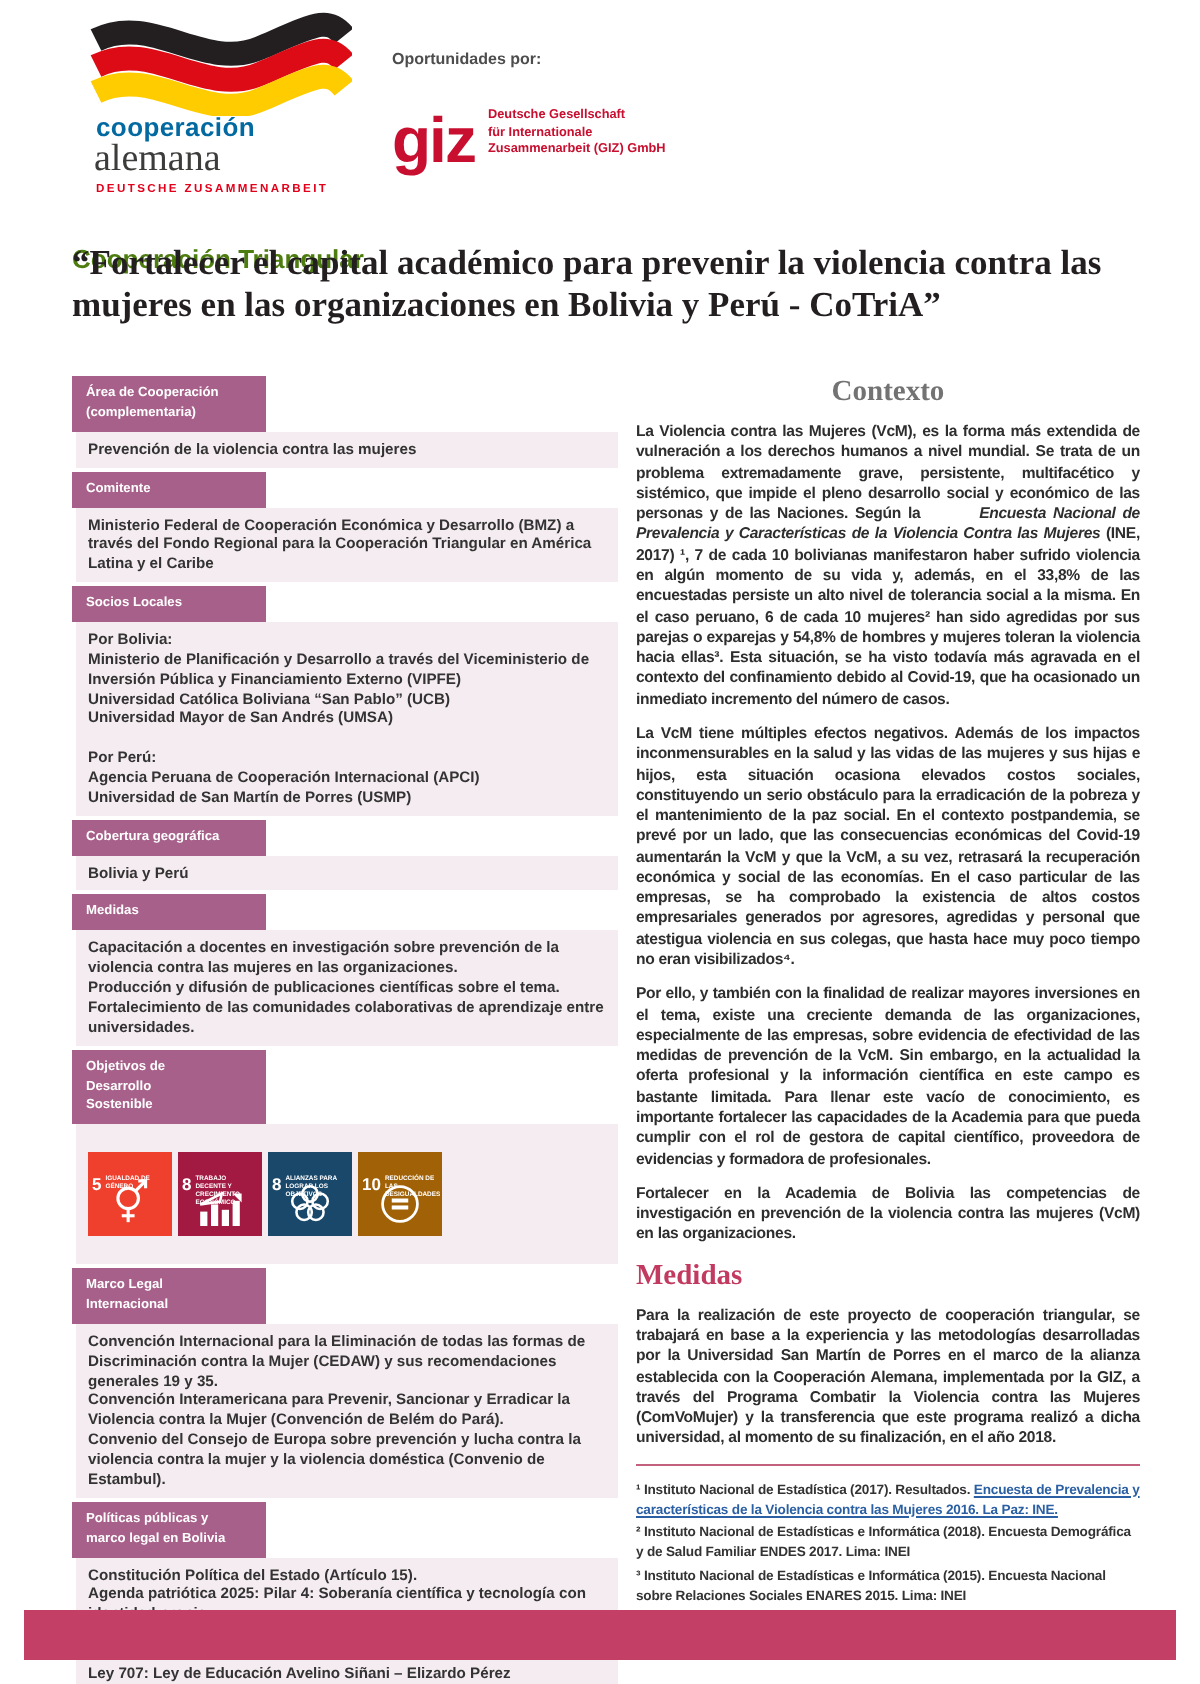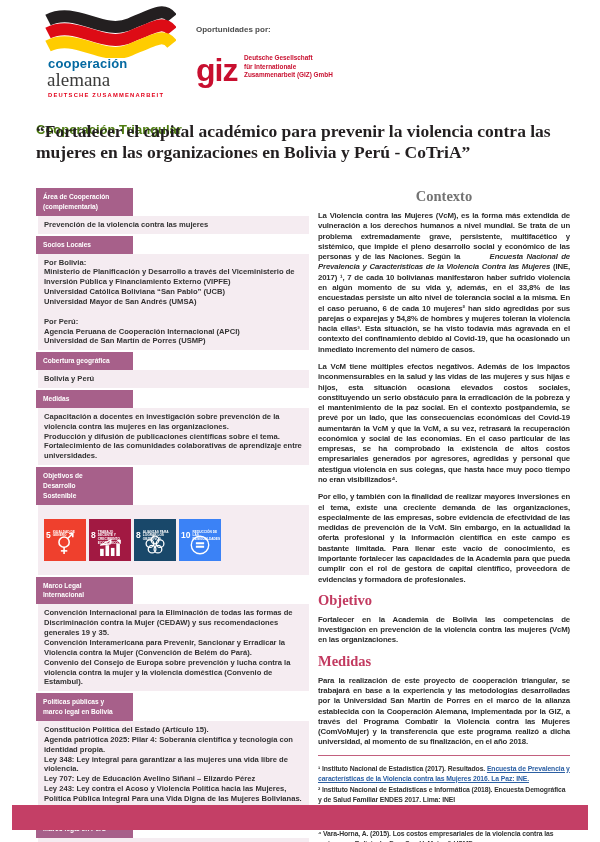--- a/index.html
+++ b/index.html
@@ -82,20 +82,24 @@
   <div class="cols">
 
     <div class="tleft">
 
       <div class="trow">
         <div class="tlabel">Área de Cooperación
 (complementaria)</div>
         <div class="tvalue">Prevención de la violencia contra las mujeres</div>
       </div>
 
+      <div class="trow">
+        <div class="tlabel">Comitente</div>
+        <div class="tvalue">Ministerio Federal de Cooperación Económica y Desarrollo (BMZ) a través del Fondo Regional para la Cooperación Triangular en América Latina y el Caribe</div>
+      </div>
 
       <div class="trow">
         <div class="tlabel">Socios Locales</div>
         <div class="tvalue">Por Bolivia:
 Ministerio de Planificación y Desarrollo a través del Viceministerio de Inversión Pública y Financiamiento Externo (VIPFE)
 Universidad Católica Boliviana “San Pablo” (UCB)
 Universidad Mayor de San Andrés (UMSA)
 
 Por Perú:
 Agencia Peruana de Cooperación Internacional (APCI)
@@ -159,21 +163,21 @@
               <span class="sdg-icon">
                 <svg width="22" height="22" viewBox="0 0 24 24" fill="none" stroke="#fff" stroke-width="1.4">
                   <circle cx="12" cy="6.5" r="4.2"></circle>
                   <circle cx="6.5" cy="10.5" r="4.2"></circle>
                   <circle cx="17.5" cy="10.5" r="4.2"></circle>
                   <circle cx="8.8" cy="16.5" r="4.2"></circle>
                   <circle cx="15.2" cy="16.5" r="4.2"></circle>
                 </svg>
               </span>
             </div>
-            <div class="sdg" style="background-color: #3b82f6;">
+            <div class="sdg" style="background-color: #a16207;">
               <div class="sdg-head">
                 <span class="sdg-num">10</span>
                 <span class="sdg-label">REDUCCIÓN DE LAS DESIGUALDADES</span>
               </div>
               <span class="sdg-icon">
                 <svg width="22" height="22" viewBox="0 0 24 24">
                   <circle cx="12" cy="12" r="9.5" fill="none" stroke="#fff" stroke-width="1.5"></circle>
                   <rect x="7.5" y="9" width="9" height="2.2" fill="#fff"></rect>
                   <rect x="7.5" y="12.8" width="9" height="2.2" fill="#fff"></rect>
                 </svg>
@@ -212,21 +216,20 @@
 
     </div>
 
     <div class="tright">
 
       <h2 class="sec-h" style="color: #737373; text-align: center;">Contexto</h2>
       <p class="para"><span>La Violencia contra las Mujeres (VcM), es la forma más extendida de vulneración a los derechos humanos a nivel mundial. Se trata de un problema extremadamente grave, persistente, multifacético y sistémico, que impide el pleno desarrollo social y económico de las personas y de las Naciones. Según la </span><span class="ital">Encuesta Nacional de Prevalencia y Características de la Violencia Contra las Mujeres</span><span> (INE, 2017) ¹, 7 de cada 10 bolivianas manifestaron haber sufrido violencia en algún momento de su vida y, además, en el 33,8% de las encuestadas persiste un alto nivel de tolerancia social a la misma. En el caso peruano, 6 de cada 10 mujeres² han sido agredidas por sus parejas o exparejas y 54,8% de hombres y mujeres toleran la violencia hacia ellas³. Esta situación, se ha visto todavía más agravada en el contexto del confinamiento debido al Covid-19, que ha ocasionado un inmediato incremento del número de casos.</span></p>
       <p class="para">La VcM tiene múltiples efectos negativos. Además de los impactos inconmensurables en la salud y las vidas de las mujeres y sus hijas e hijos, esta situación ocasiona elevados costos sociales, constituyendo un serio obstáculo para la erradicación de la pobreza y el mantenimiento de la paz social. En el contexto postpandemia, se prevé por un lado, que las consecuencias económicas del Covid-19 aumentarán la VcM y que la VcM, a su vez, retrasará la recuperación económica y social de las economías. En el caso particular de las empresas, se ha comprobado la existencia de altos costos empresariales generados por agresores, agredidas y personal que atestigua violencia en sus colegas, que hasta hace muy poco tiempo no eran visibilizados⁴.</p>
       <p class="para">Por ello, y también con la finalidad de realizar mayores inversiones en el tema, existe una creciente demanda de las organizaciones, especialmente de las empresas, sobre evidencia de efectividad de las medidas de prevención de la VcM. Sin embargo, en la actualidad la oferta profesional y la información científica en este campo es bastante limitada. Para llenar este vacío de conocimiento, es importante fortalecer las capacidades de la Academia para que pueda cumplir con el rol de gestora de capital científico, proveedora de evidencias y formadora de profesionales.</p>
 
-      <h2 class="sec-h" style="color: rgb(194, 58, 96);">Objetivo</h2>
       <p class="para">Fortalecer en la Academia de Bolivia las competencias de investigación en prevención de la violencia contra las mujeres (VcM) en las organizaciones.</p>
 
       <h2 class="sec-h" style="color: rgb(194, 58, 96);">Medidas</h2>
       <p class="para">Para la realización de este proyecto de cooperación triangular, se trabajará en base a la experiencia y las metodologías desarrolladas por la Universidad San Martín de Porres en el marco de la alianza establecida con la Cooperación Alemana, implementada por la GIZ, a través del Programa Combatir la Violencia contra las Mujeres (ComVoMujer) y la transferencia que este programa realizó a dicha universidad, al momento de su finalización, en el año 2018.</p>
 
       <hr class="fnrule">
 
       <p class="fn"><span>¹ Instituto Nacional de Estadística (2017). Resultados. </span><span class="fn-link" style="color: rgb(43, 95, 163);">Encuesta de Prevalencia y características de la Violencia contra las Mujeres 2016. La Paz: INE.</span></p>
       <p class="fn">² Instituto Nacional de Estadísticas e Informática (2018). Encuesta Demográfica y de Salud Familiar ENDES 2017. Lima: INEI</p>
       <p class="fn">³ Instituto Nacional de Estadísticas e Informática (2015). Encuesta Nacional sobre Relaciones Sociales ENARES 2015.  Lima: INEI</p>

